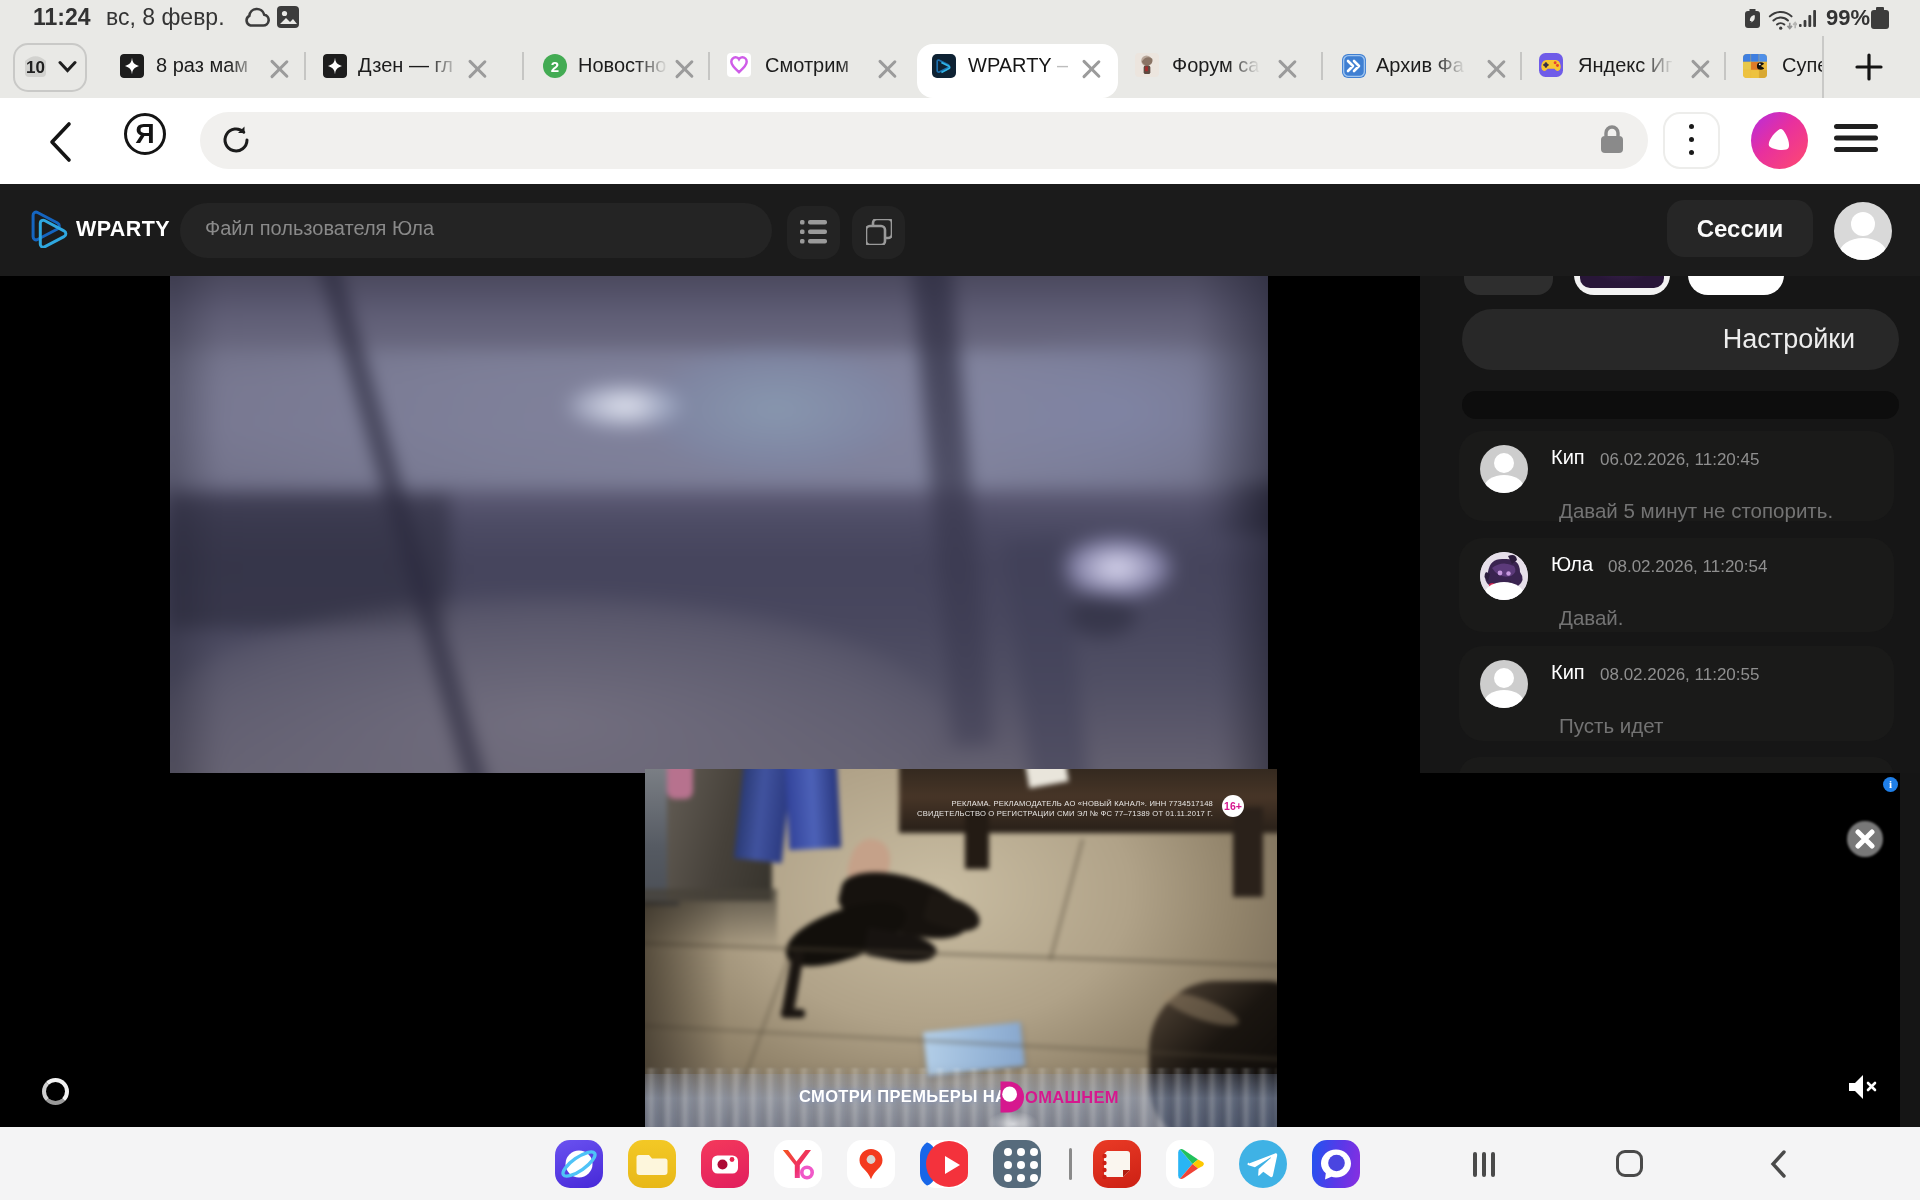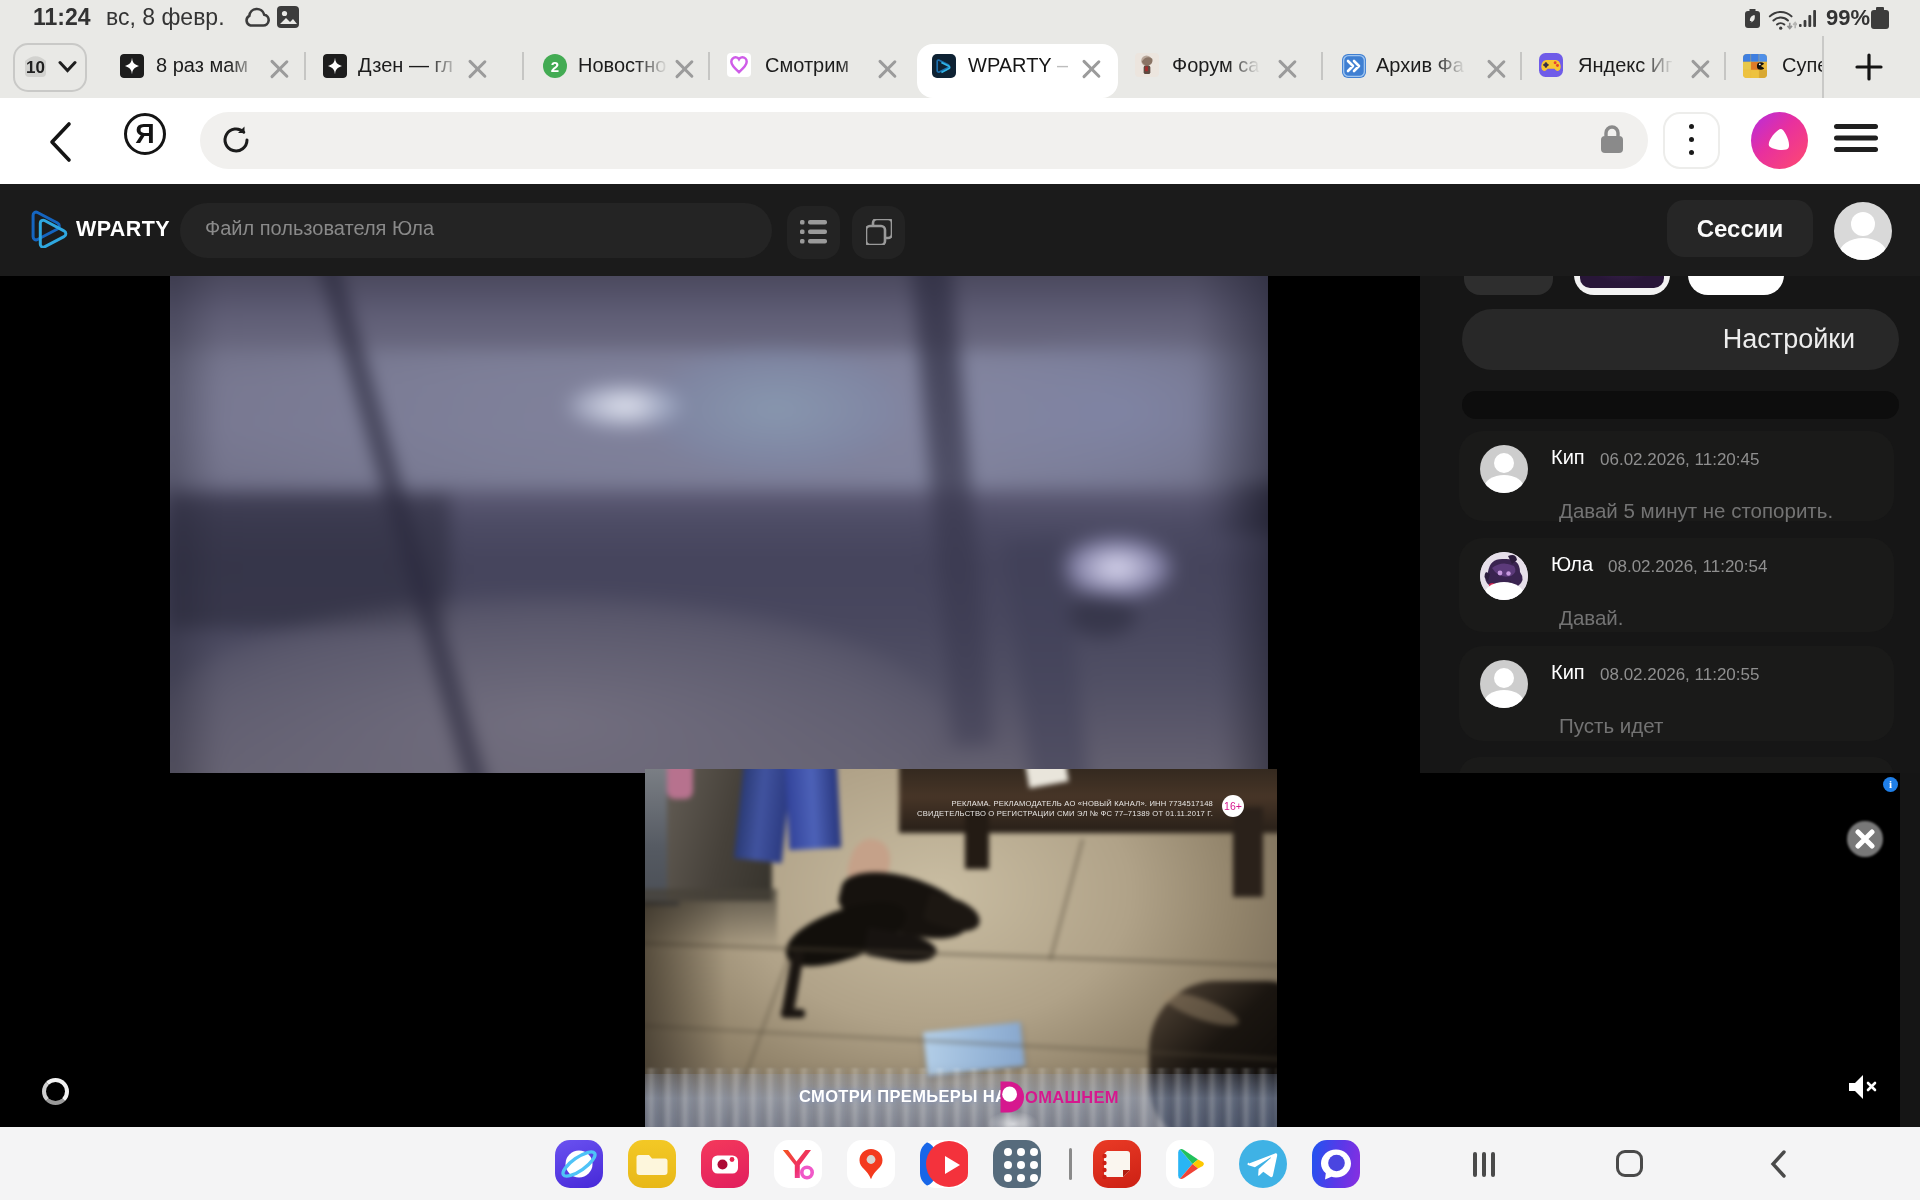--- a/index.html
+++ b/index.html
@@ -264,21 +264,21 @@
     <div class="abs" style="left:0;top:299px;width:632px;height:60px;background:repeating-linear-gradient(90deg,rgba(255,255,255,0) 0px,rgba(255,255,255,.22) 6px,rgba(180,200,235,.08) 11px,rgba(255,255,255,0) 17px);filter:blur(1px);"></div>
     <div class="abs" style="left:342px;top:342px;width:52px;height:26px;border-radius:50%;background:radial-gradient(ellipse,rgba(255,255,255,.65),rgba(220,230,255,0) 70%);"></div>
     <div class="abs" style="left:154px;top:318px;font-size:16.5px;font-weight:700;color:#fff;letter-spacing:.35px;text-shadow:0 0 5px rgba(120,140,190,.8);">СМОТРИ ПРЕМЬЕРЫ НА</div>
     <svg class="abs" style="left:352px;top:312px;" width="28" height="33" viewBox="0 0 28 33">
           <path d="M3.5 0.5 h7.5 c9.5 0 16 6.8 16 15.5 s-6.5 15.5-16 15.5 h-7.5 Z" fill="#d6188e"></path>
           <ellipse cx="12.6" cy="13.2" rx="7.4" ry="7.6" fill="#fff"></ellipse>
         </svg>
     <div class="abs" style="left:380px;top:319px;font-size:16.5px;font-weight:700;color:#d6188e;letter-spacing:.3px;">ОМАШНЕМ</div>
 
     <div class="abs" style="left:248px;top:30px;width:320px;text-align:right;font-size:7.6px;line-height:9.6px;color:rgba(255,255,255,.88);letter-spacing:.2px;">РЕКЛАМА. РЕКЛАМОДАТЕЛЬ АО «НОВЫЙ КАНАЛ». ИНН 7734517148<br>СВИДЕТЕЛЬСТВО О РЕГИСТРАЦИИ СМИ ЭЛ № ФС 77–71389 ОТ 01.11.2017 Г.</div>
-    <div class="abs" style="left:577px;top:26px;width:22px;height:22px;border-radius:50%;background:#fff;text-align:center;line-height:22px;font-size:10.5px;font-weight:400;color:#d6188e;">16+</div>
+    <div class="abs" style="left:577px;top:26px;width:22px;height:22px;border-radius:50%;background:#fff;text-align:center;line-height:22px;font-size:10.5px;font-weight:700;color:#d6188e;">16+</div>
   </div>
   <div id="siteheader">
     <svg class="abs" style="left:31px;top:24px;" width="38" height="40" viewBox="0 0 38 40">
           <g fill="none" stroke-linejoin="round">
             <path d="M5.5 4.5 l20 10.5 a3.4 3.4 0 0 1 0 6 l-20 10.5 a3 3 0 0 1-4.4-2.7 v-21.6 a3 3 0 0 1 4.4-2.7 Z" stroke="#1565c0" stroke-width="3" transform="translate(1,0)"></path>
             <path d="M10.5 9.5 l19.5 10.3 a3.2 3.2 0 0 1 0 5.8 l-19.5 10.3 a2.9 2.9 0 0 1-4.2-2.6 v-21.2 a2.9 2.9 0 0 1 4.2-2.6 Z" stroke="#2fa8e0" stroke-width="3" transform="translate(3,3)"></path>
           </g>
         </svg>
     <div class="abs" style="left:76px;top:33px;font-size:21.5px;font-weight:700;color:#fff;letter-spacing:.4px;">WPARTY</div>
     <div class="abs" style="left:180px;top:19px;width:592px;height:55px;background:#242424;border-radius:28px;"></div>

